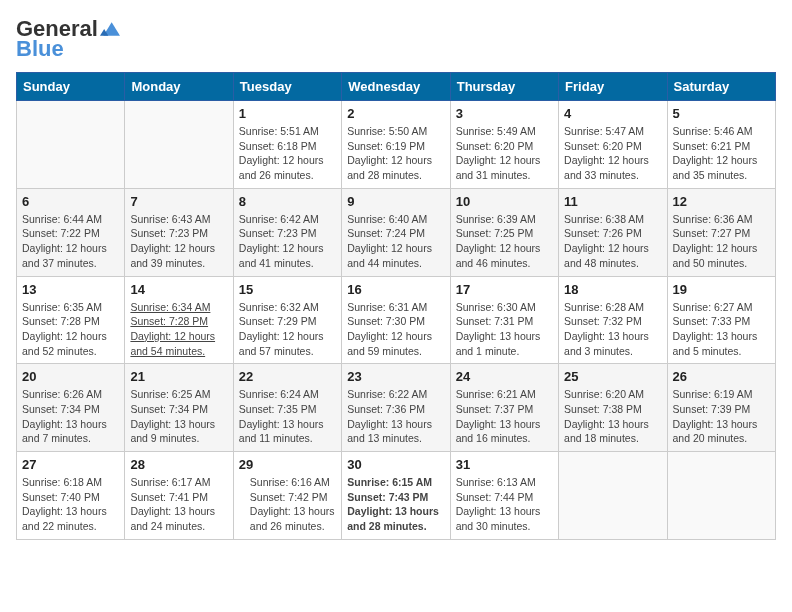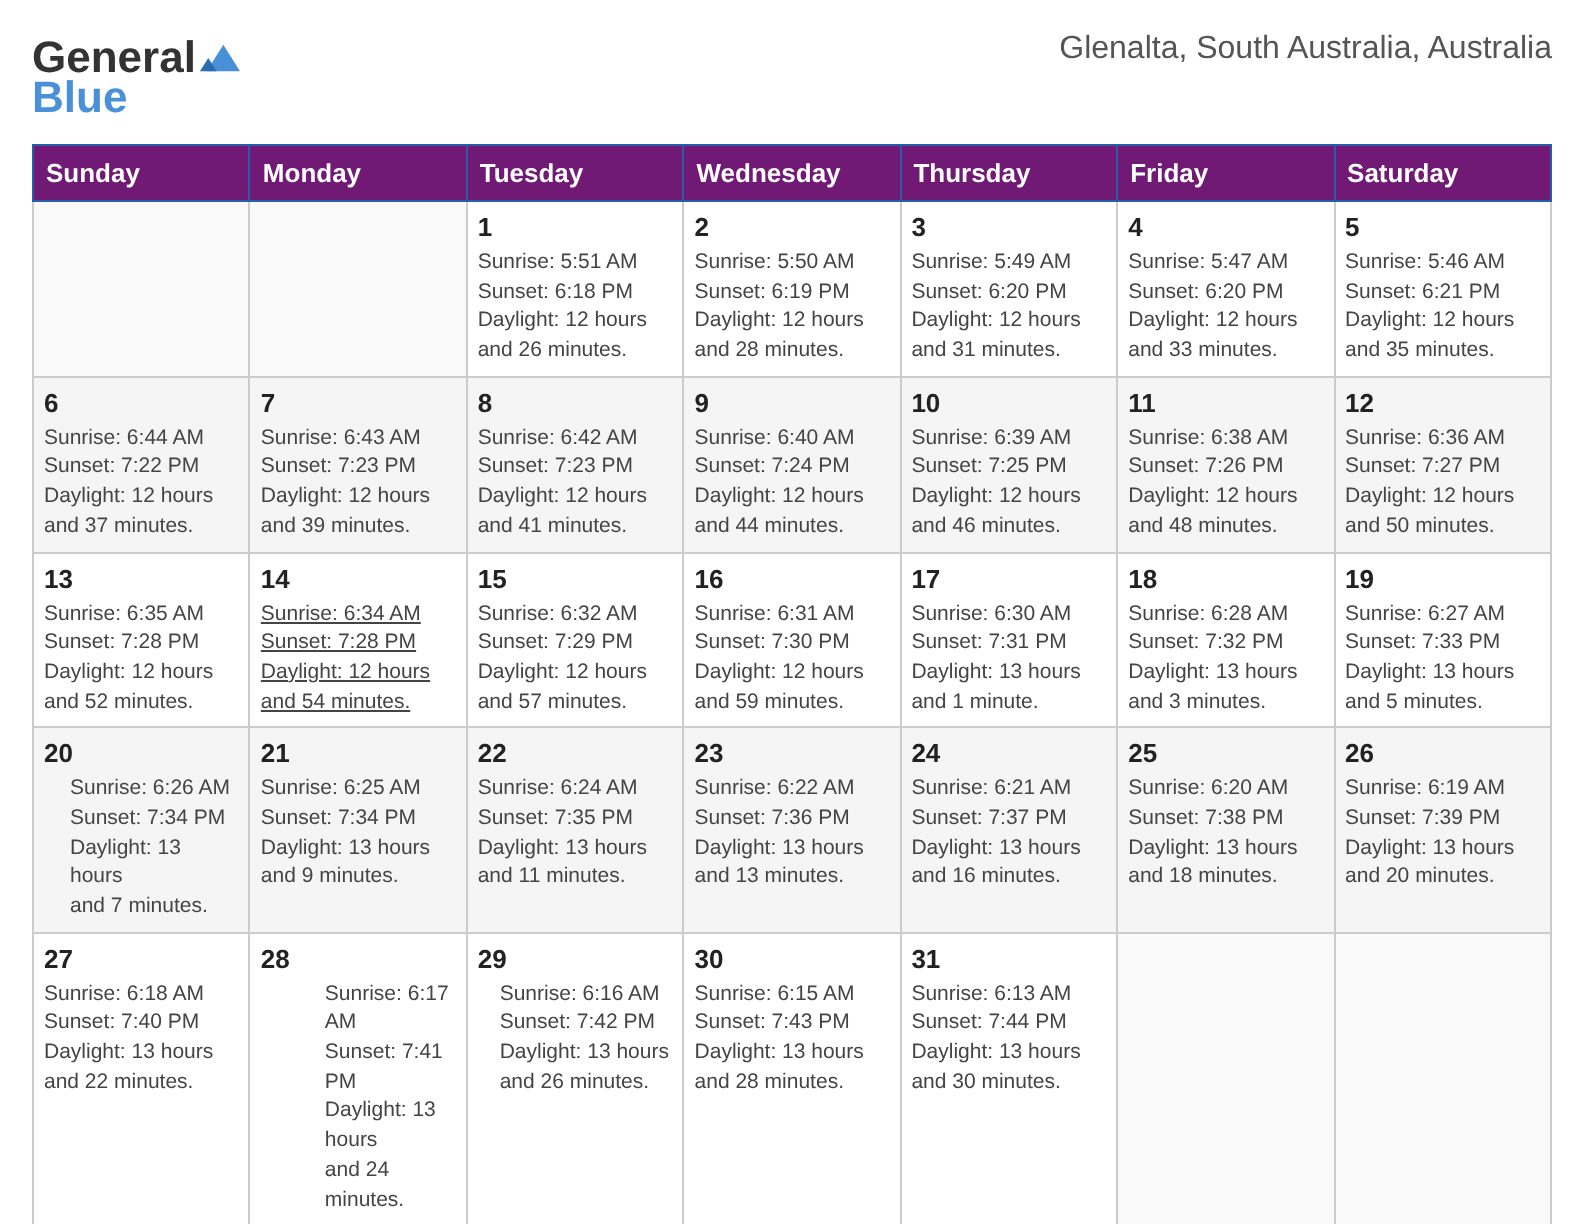--- a/index.html
+++ b/index.html
@@ -46,21 +46,21 @@
     .location-title {
       font-size: 16px;
       color: #555;
     }
     table {
       width: 100%;
       border-collapse: collapse;
       table-layout: fixed;
     }
     thead tr th {
-      background-color: #701a75;
+      background-color: #0369a1;
       color: #fff;
       text-align: left;
       padding: 6px 6px;
       font-size: 13px;
       font-weight: bold;
       border: 1px solid #2a5da5;
     }
     tbody tr td {
       vertical-align: top;
       border: 1px solid #ccc;
@@ -96,21 +96,20 @@
     <div class="logo-text">
       <span class="logo-general">General</span>
       <svg class="logo-icon" viewBox="0 0 24 20">
         <polygon points="4,18 14,2 24,18" fill="#4a90d9"></polygon>
         <polygon points="0,18 10,18 5,10" fill="#2a6db5"></polygon>
       </svg>
     </div>
     <div style="color:#4a90d9;font-size:22px;font-weight:bold;margin-top:-6px;">Blue</div>
   </div>
   <div class="title-block">
-    <div class="location-title">Glenalta, South Australia, Australia</div>
   </div>
 </div>
 
 <table>
   <thead>
     <tr>
     <th>Sunday</th>
         <th>Monday</th>
         <th>Tuesday</th>
         <th>Wednesday</th>
@@ -257,21 +256,21 @@
           <div class="day-number">19</div>
           <div class="day-info" style="white-space: pre-line;">Sunrise: 6:27 AM
 Sunset: 7:33 PM
 Daylight: 13 hours
 and 5 minutes.</div>
         </td>
       </tr>
       <tr>
         <td>
           <div class="day-number">20</div>
-          <div class="day-info" style="white-space: pre-line; margin-left: 13px;">Sunrise: 6:26 AM
+          <div class="day-info" style="white-space: pre-line;">Sunrise: 6:26 AM
 Sunset: 7:34 PM
 Daylight: 13 hours
 and 7 minutes.</div>
         </td>
         <td>
           <div class="day-number">21</div>
           <div class="day-info" style="white-space: pre-line;">Sunrise: 6:25 AM
 Sunset: 7:34 PM
 Daylight: 13 hours
 and 9 minutes.</div>
@@ -315,35 +314,35 @@
       <tr>
         <td>
           <div class="day-number">27</div>
           <div class="day-info" style="white-space: pre-line;">Sunrise: 6:18 AM
 Sunset: 7:40 PM
 Daylight: 13 hours
 and 22 minutes.</div>
         </td>
         <td>
           <div class="day-number">28</div>
-          <div class="day-info" style="white-space: pre-line; margin-left: 32px;">Sunrise: 6:17 AM
+          <div class="day-info" style="white-space: pre-line;">Sunrise: 6:17 AM
 Sunset: 7:41 PM
 Daylight: 13 hours
 and 24 minutes.</div>
         </td>
         <td>
           <div class="day-number">29</div>
           <div class="day-info" style="white-space: pre-line; margin-left: 11px;">Sunrise: 6:16 AM
 Sunset: 7:42 PM
 Daylight: 13 hours
 and 26 minutes.</div>
         </td>
         <td>
           <div class="day-number">30</div>
-          <div class="day-info" style="white-space: pre-line;">Sunrise: 6:15 AM
+          <div class="day-info" style="white-space: pre-line; font-weight: bold;">Sunrise: 6:15 AM
 Sunset: 7:43 PM
 Daylight: 13 hours
 and 28 minutes.</div>
         </td>
         <td>
           <div class="day-number">31</div>
           <div class="day-info" style="white-space: pre-line;">Sunrise: 6:13 AM
 Sunset: 7:44 PM
 Daylight: 13 hours
 and 30 minutes.</div>

